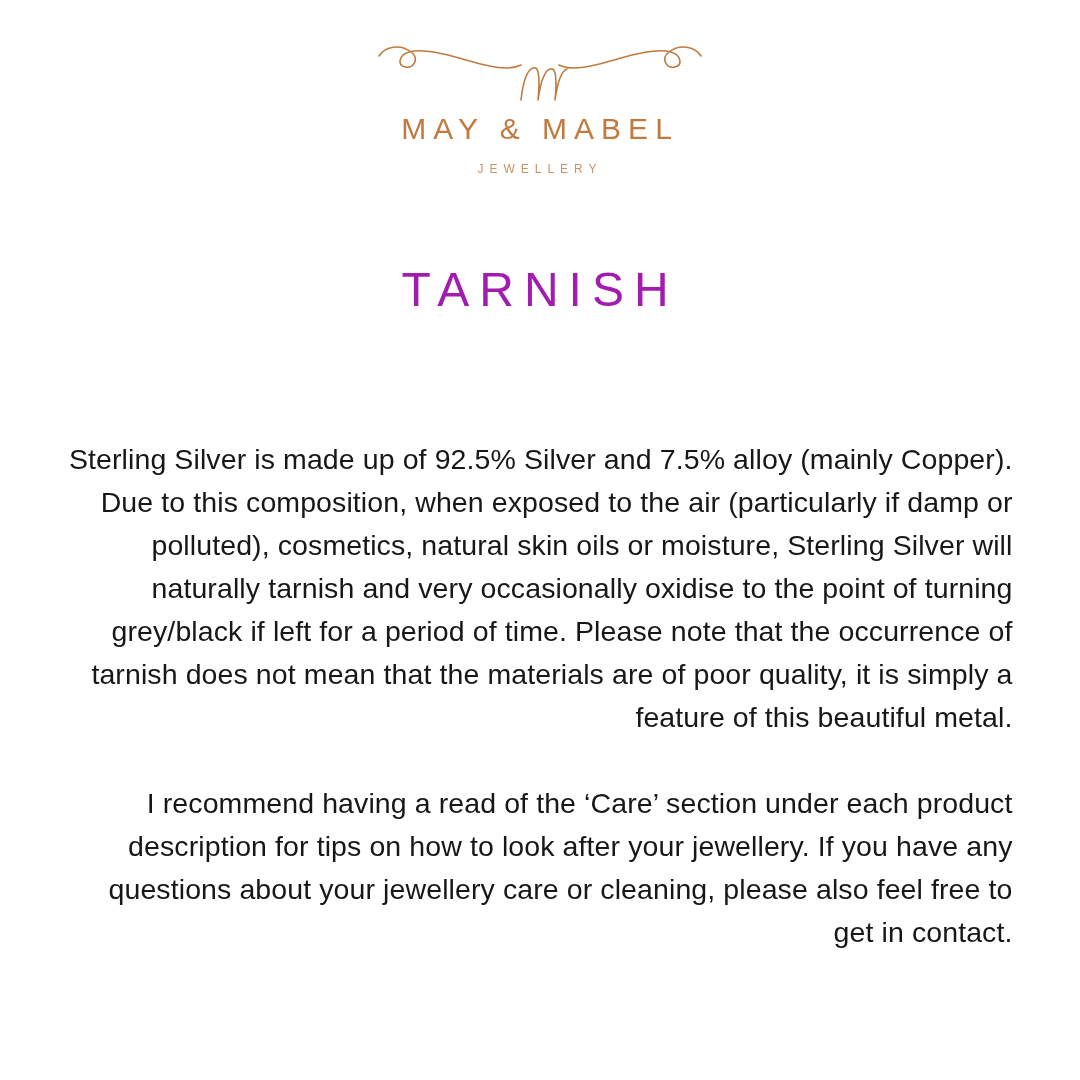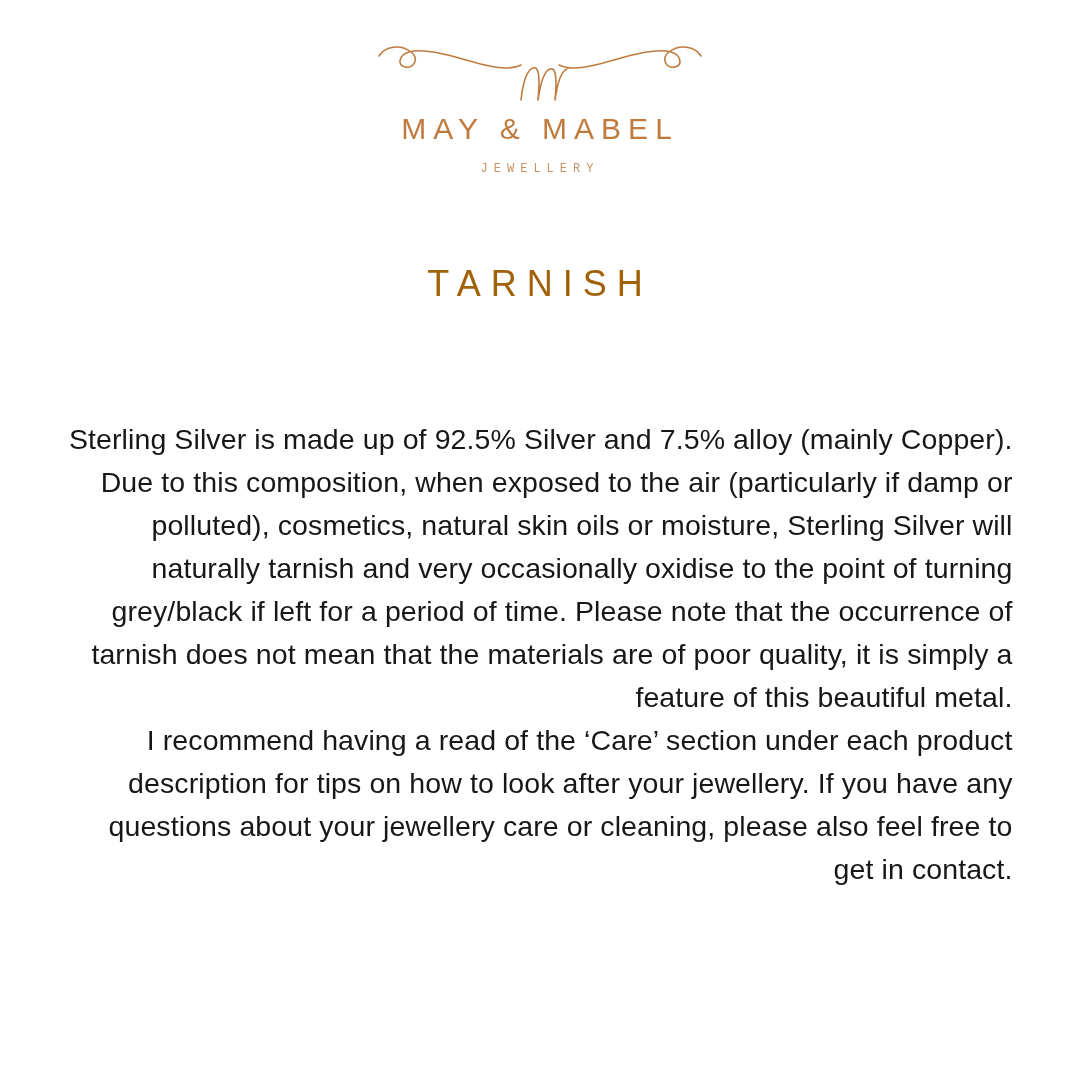--- a/index.html
+++ b/index.html
@@ -40,37 +40,37 @@
     font-family: "Liberation Sans", sans-serif;
     font-size: 30px;
     letter-spacing: 7px;
     color: #c07a3e;
     font-weight: 400;
     margin-top: -4px;
     text-align: center;
     white-space: nowrap;
   }
   .brand-sub {
-    font-family: Liberation Mono, monospace;
+    font-family: Liberation Sans, sans-serif;
     font-size: 12px;
     letter-spacing: 6px;
     color: #c89363;
     font-weight: 400;
     margin-top: 16px;
     text-align: center;
     white-space: nowrap;
   }
 
   
   .doc-title {
     font-family: "Liberation Sans", sans-serif;
-    font-size: 36px;
+    font-size: 48px;
     font-weight: 400;
     letter-spacing: 10px;
-    color: #a16207;
+    color: #a21caf;
     margin-top: 90px;
     line-height: 1;
   }
 
   
   .body-copy {
     width: 945px;
     margin-top: 92px;
     text-align: center;
   }
@@ -78,20 +78,21 @@
     font-family: "Liberation Sans", sans-serif;
     font-size: 28.5px;
     line-height: 43px;
     color: #171717;
     font-weight: 400;
     text-align: right;
     margin: 0;
     letter-spacing: 0.1px;
   }
   .paragraph + .paragraph {
+    margin-top: 43px;
   }
 </style>
 </head>
 <body>
 
 <div class="page">
 
   <div class="logo-block">
     <svg class="logo-mark" viewBox="0 0 330 78" aria-hidden="true">
       <g fill="none" stroke="#c07a3e" stroke-width="1.6" stroke-linecap="round" stroke-linejoin="round">

